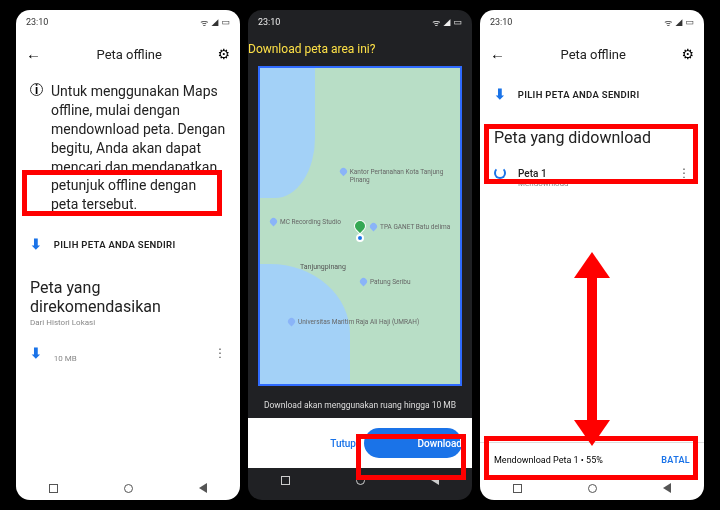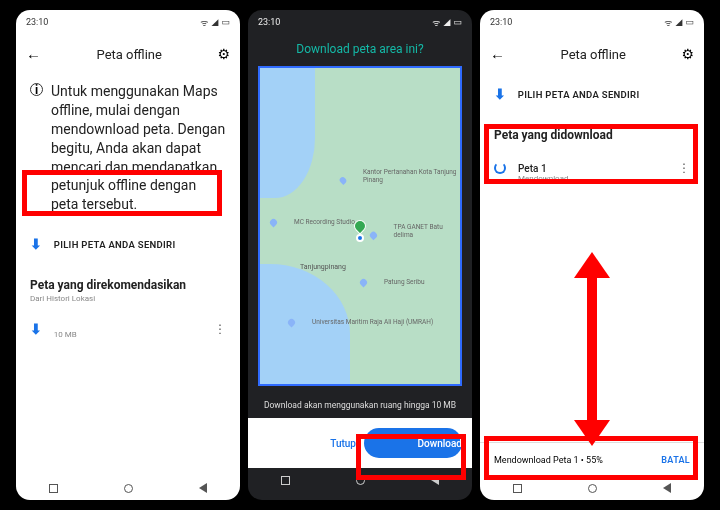--- a/index.html
+++ b/index.html
@@ -45,21 +45,21 @@
   .appbar .title { flex: 1; text-align: center; font-size: 13px; color: #222; }
   .gear { font-size: 14px; }
   .back { font-size: 15px; }
   .content { flex: 1; position: relative; }
   .info-row { display: flex; gap: 8px; padding: 8px 14px 10px 14px; }
   .info-icon { font-size: 12px; border: 1.3px solid #333; border-radius: 50%; width: 13px; height: 13px; display: flex; align-items: center; justify-content: center; font-weight: bold; flex-shrink: 0; margin-top: 1px; }
   .info-text { font-size: 14px; line-height: 1.35; color: #222; }
   .pick-row { display: flex; align-items: center; gap: 12px; padding: 12px 14px; }
   .dl-icon { color: #1a73e8; font-size: 14px; font-weight: bold; }
   .pick-label { font-size: 9.5px; font-weight: 600; letter-spacing: 0.3px; color: #222; }
-  .section-title { font-size: 12px; font-weight: 700; padding: 14px 14px 2px 14px; color: #222; }
+  .section-title { font-size: 16px; font-weight: 400; padding: 14px 14px 2px 14px; color: #222; }
   .section-sub { font-size: 8px; color: #888; padding: 0 14px 8px 14px; }
   .item-row { display: flex; align-items: center; gap: 12px; padding: 8px 14px; }
   .item-main { flex: 1; margin-top: 11px; }
   .item-title { font-size: 10px; font-weight: 500; color: #222; }
   .item-sub { font-size: 8px; color: #888; }
   .more { color: #555; font-size: 12px; }
   .spinner { width: 12px; height: 12px; border: 2px solid #1a73e8; border-top-color: transparent; border-radius: 50%; }
   .navbar {
     height: 24px;
     display: flex;
@@ -68,33 +68,33 @@
     font-size: 11px;
     color: #555;
   }
   .phone.dark .navbar { color: #ccc; }
   .nav-sq { width: 9px; height: 9px; border: 1.3px solid currentColor; }
   .nav-ci { width: 9px; height: 9px; border: 1.3px solid currentColor; border-radius: 50%; }
   .nav-tr { width: 0; height: 0; border-top: 5px solid transparent; border-bottom: 5px solid transparent; border-right: 8px solid currentColor; }
 
   
   .phone.dark { background: #202124; }
-  .phone.dark .title2 { color: #14b8a6; font-size: 12px; text-align: center; padding: 8px 0 6px 0; }
+  .phone.dark .title2 { color: #fde047; font-size: 12px; padding: 8px 0 6px 0; }
   .mapbox {
     margin: 4px 10px;
     border: 2px solid #2f6bff;
     height: 320px;
     position: relative;
     background: #b8dec6;
     overflow: hidden;
   }
   .water { position: absolute; background: #a3d1f7; }
   .w1 { left: 0; top: 0; width: 55px; height: 130px; border-bottom-right-radius: 40px 60px; }
   .w2 { left: 0; bottom: 0; width: 90px; height: 120px; border-top-right-radius: 80px 70px; }
-  .poi { position: absolute; font-size: 6.5px; color: #666; display: flex; align-items: flex-end; gap: 15px; }
+  .poi { position: absolute; font-size: 6.5px; color: #666; display: flex; align-items: flex-start; gap: 1px; }
   .poi-pin { width: 7px; height: 7px; background: #8ab4f8; border-radius: 50% 50% 50% 0; transform: rotate(-45deg); margin-right: 2px; }
   .marker { position: absolute; left: 50%; top: 55%; transform: translate(-50%,-100%); }
   .marker-pin { width: 12px; height: 12px; background: #34a853; border-radius: 50% 50% 50% 0; transform: rotate(-45deg); border: 1px solid #fff; }
   .marker-dot { width: 8px; height: 8px; background: #1a73e8; border: 2px solid #fff; border-radius: 50%; margin: 2px auto 0; }
   .darknote { color: #ddd; font-size: 8.5px; text-align: center; padding: 10px 0 8px 0; }
   .btnrow { background: #fff; display: flex; gap: 8px; padding: 10px; }
   .btn { flex: 1; height: 30px; border-radius: 15px; display: flex; align-items: center; justify-content: flex-end; font-size: 10px; font-weight: 500; }
   .btn.ghost { color: #1a73e8; }
   .btn.primary { background: #1a73e8; color: #fff; }
 

